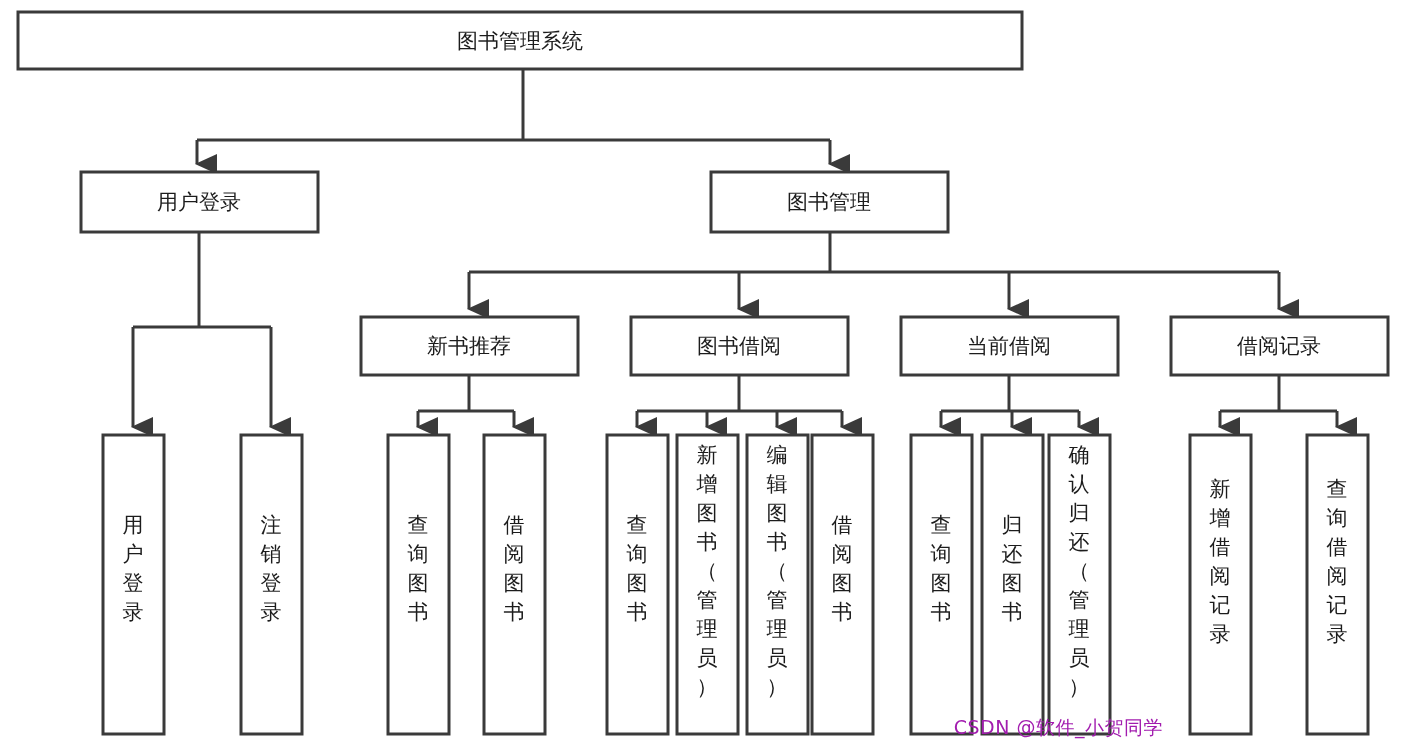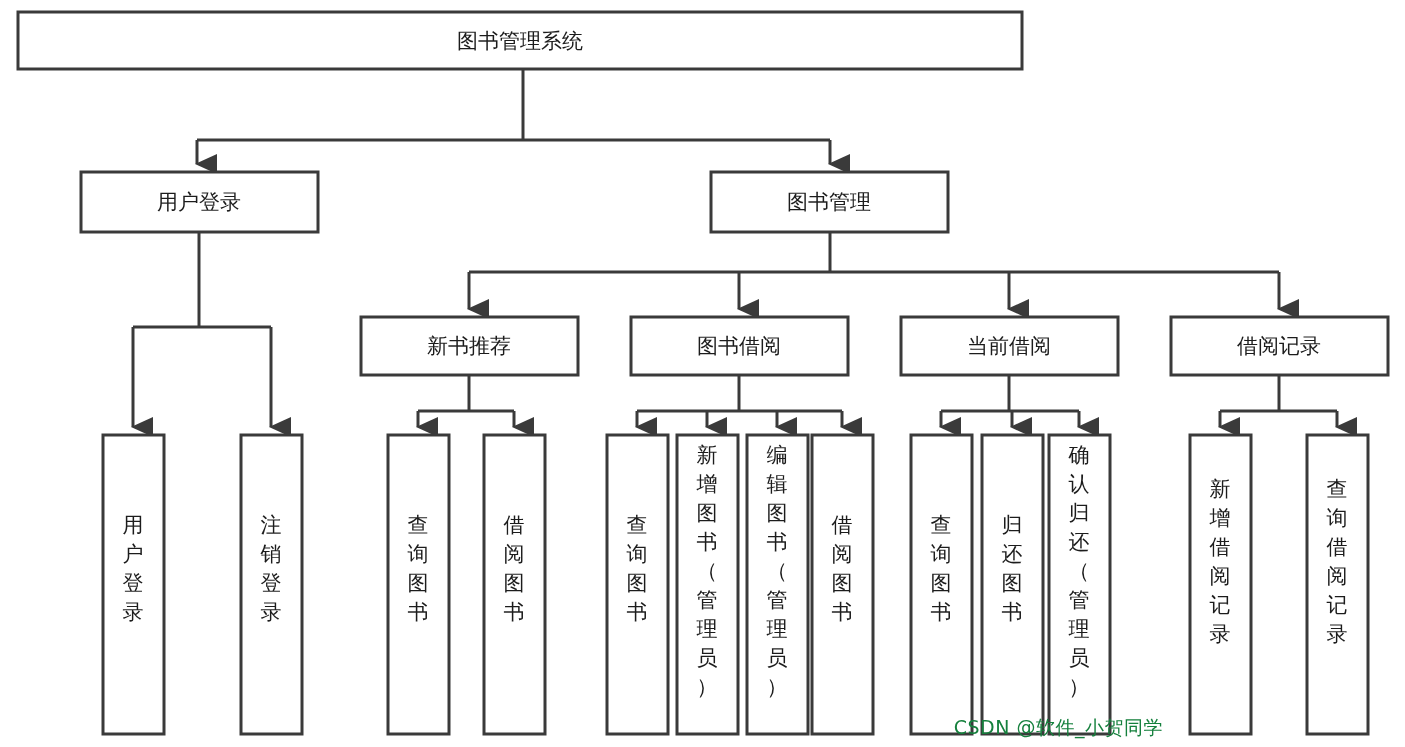--- a/index.html
+++ b/index.html
@@ -51,21 +51,21 @@
     font-size: 21px;
     fill: #1c1c1c;
     text-anchor: middle;
   }
   .watermark {
     position: absolute;
     right: 8px;
     bottom: 6px;
     font-family: "DejaVu Sans", "Liberation Sans", sans-serif;
     font-size: 19px;
-    color: #15803d;
+    color: #a21caf;
     white-space: nowrap;
     letter-spacing: 0.5px;
   }
 </style>
 </head>
 <body>
 
 <div id="diagram-root">
 
   <svg id="tree-svg" viewBox="0 0 1405 747">

